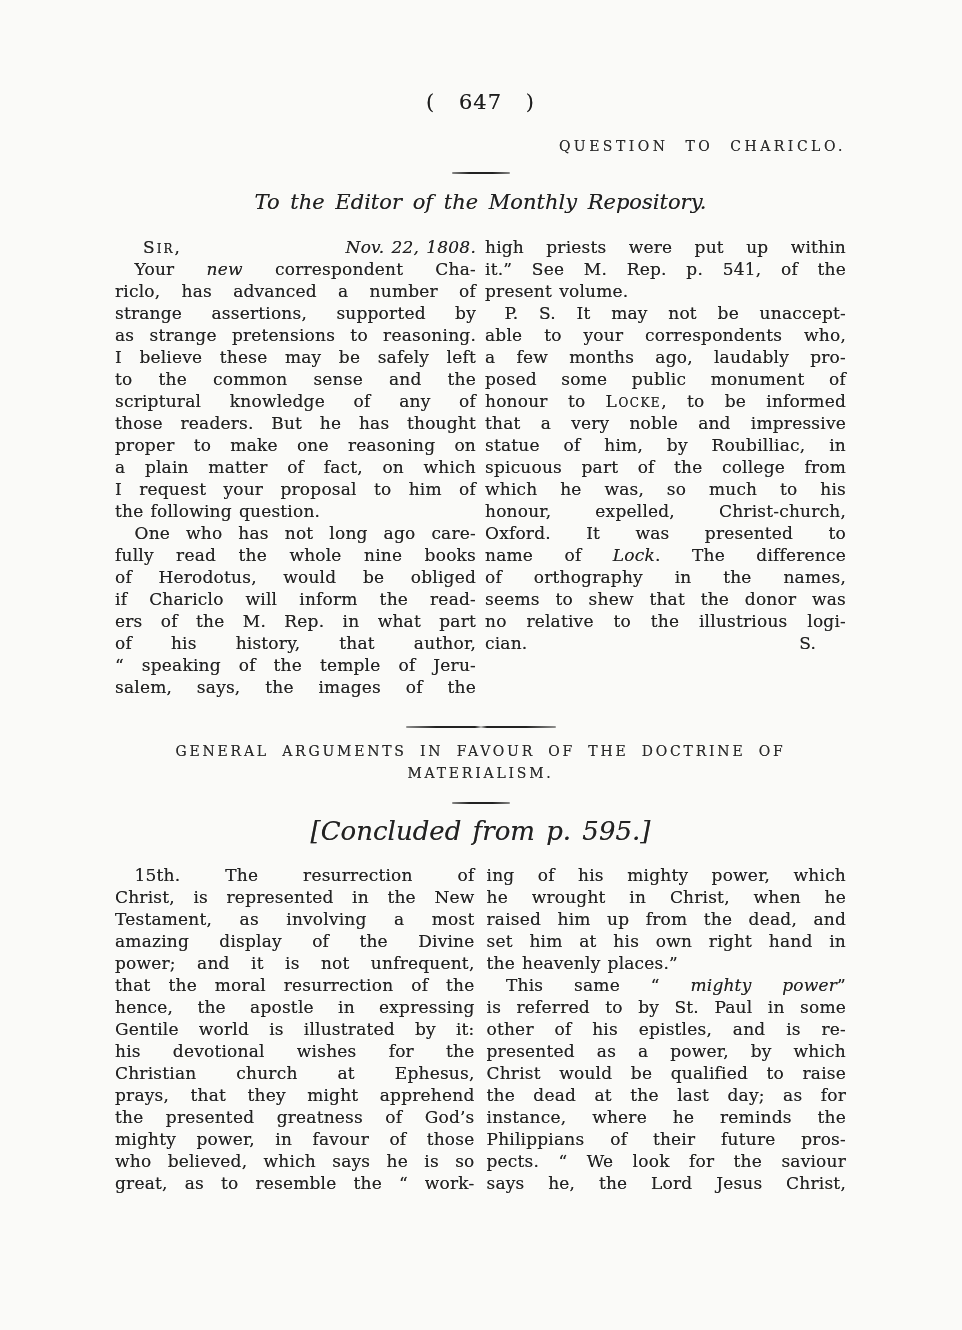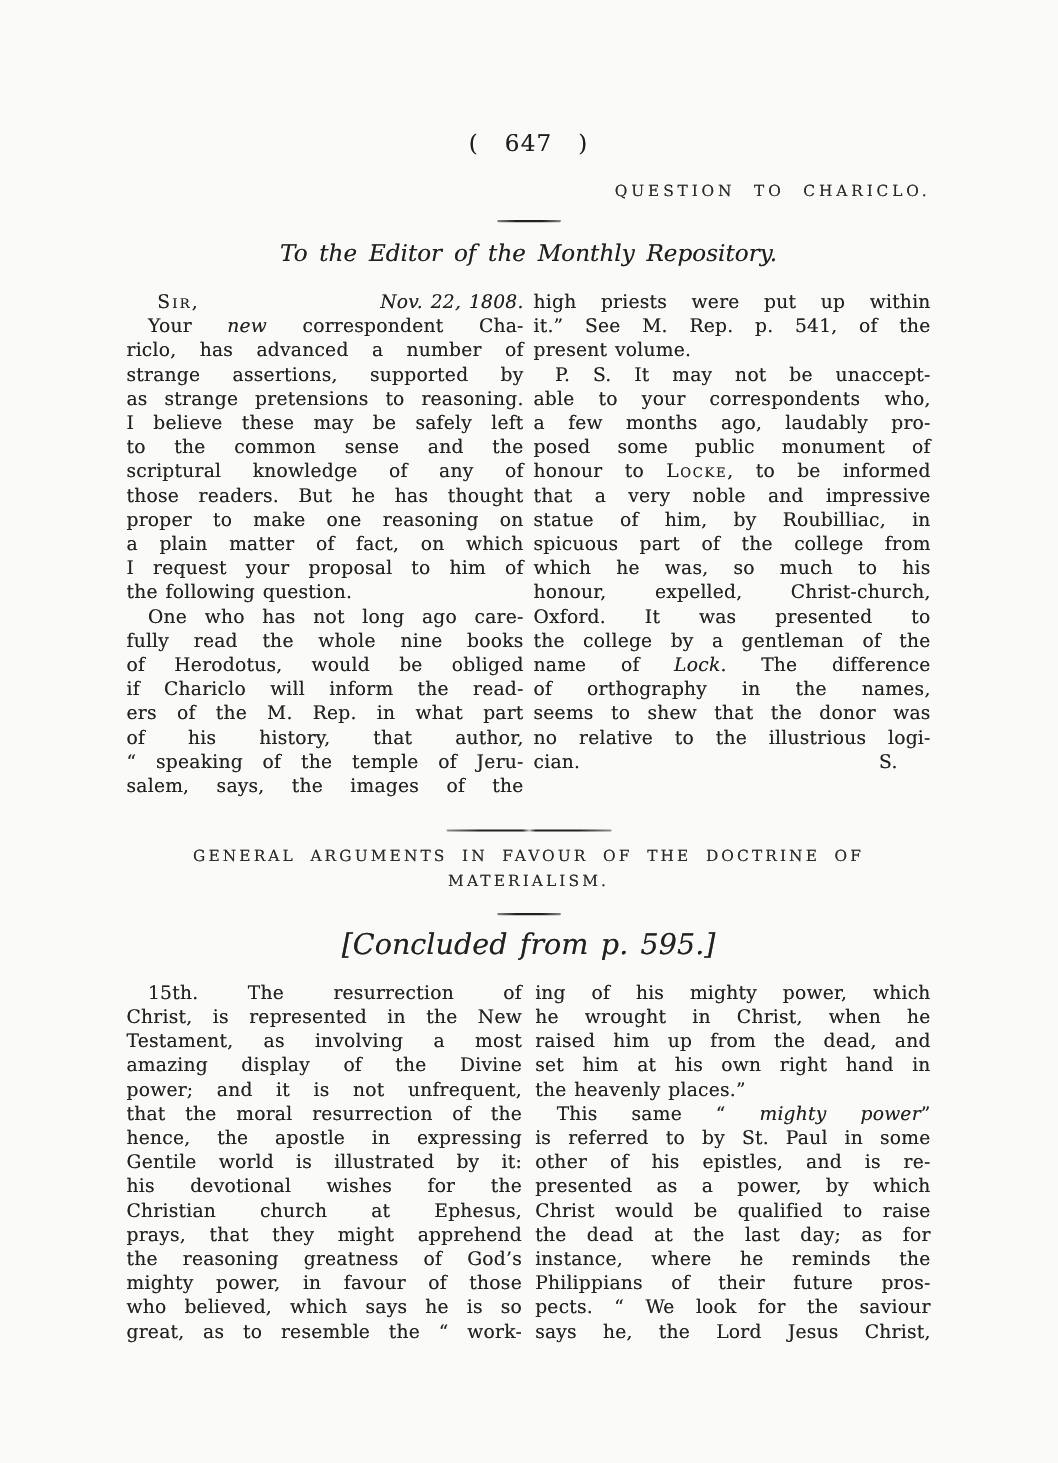--- a/index.html
+++ b/index.html
@@ -5,21 +5,21 @@
   html, body {
     margin: 0; padding: 0;
     width: 962px; height: 1330px;
     background: #fafaf8;
     overflow: hidden;
   }
   .page {
     position: relative;
     width: 962px; height: 1004px;
     box-sizing: border-box;
-    padding: 118px 116px 0 115px;
+    padding: 90px 116px 0 115px;
     font-family: "DejaVu Serif", serif;
     color: #222;
     text-shadow: 0 0 0.5px rgba(20,20,20,0.55);
   }
   .pageno {
     text-align: center;
     font-size: 21px;
     word-spacing: 16px;
     letter-spacing: 1px;
     color: #1d1d1d;
@@ -153,21 +153,20 @@
           <div class="tline">able to your correspondents who,</div>
           <div class="tline">a few months ago, laudably pro-</div>
           <div class="tline">posed some public monument of</div>
           <div class="tline">honour to <span class="sc">Locke</span>, to be informed</div>
           <div class="tline">that a very noble and impressive</div>
           <div class="tline">statue of him, by Roubilliac, in</div>
           <div class="tline">spicuous part of the college from</div>
           <div class="tline">which he was, so much to his</div>
           <div class="tline">honour, expelled, Christ-church,</div>
           <div class="tline">Oxford.  It was presented to</div>
-          <div class="tline">the college by a gentleman of the</div>
           <div class="tline">name of <i>Lock</i>.  The difference</div>
           <div class="tline">of orthography in the names,</div>
           <div class="tline">seems to shew that the donor was</div>
           <div class="tline">no relative to the illustrious logi-</div>
           <div class="tline end">cian.<span class="sig">S.</span></div>
         </div>
       </div>
   </div>
 
   <div class="rule-long"></div>
@@ -188,21 +187,21 @@
           <div class="tline">Christ, is represented in the New</div>
           <div class="tline">Testament, as involving a most</div>
           <div class="tline">amazing display of the Divine</div>
           <div class="tline">power; and it is not unfrequent,</div>
           <div class="tline">that the moral resurrection of the</div>
           <div class="tline">hence, the apostle in expressing</div>
           <div class="tline">Gentile world is illustrated by it:</div>
           <div class="tline">his devotional wishes for the</div>
           <div class="tline">Christian church at Ephesus,</div>
           <div class="tline">prays, that they might apprehend</div>
-          <div class="tline">the reasoning greatness of God’s</div>
+          <div class="tline">the presented greatness of God’s</div>
           <div class="tline">mighty power, in favour of those</div>
           <div class="tline">who believed, which says he is so</div>
           <div class="tline">great, as to resemble the “ work-</div>
         </div>
       </div>
     <div class="col">
         <div class="para">
           <div class="tline">ing of his mighty power, which</div>
           <div class="tline">he wrought in Christ, when he</div>
           <div class="tline">raised him up from the dead, and</div>

